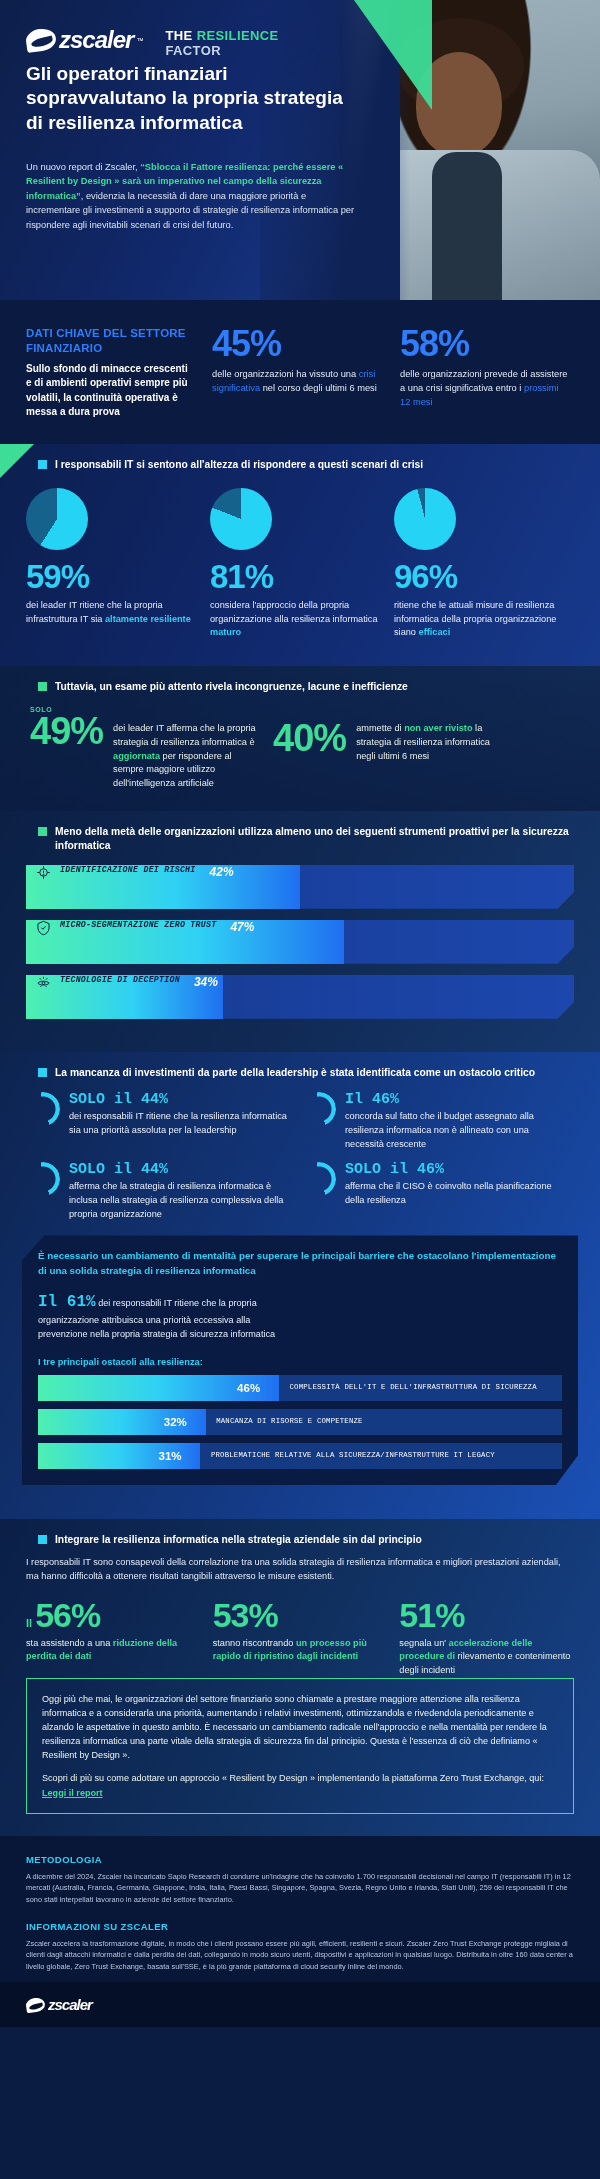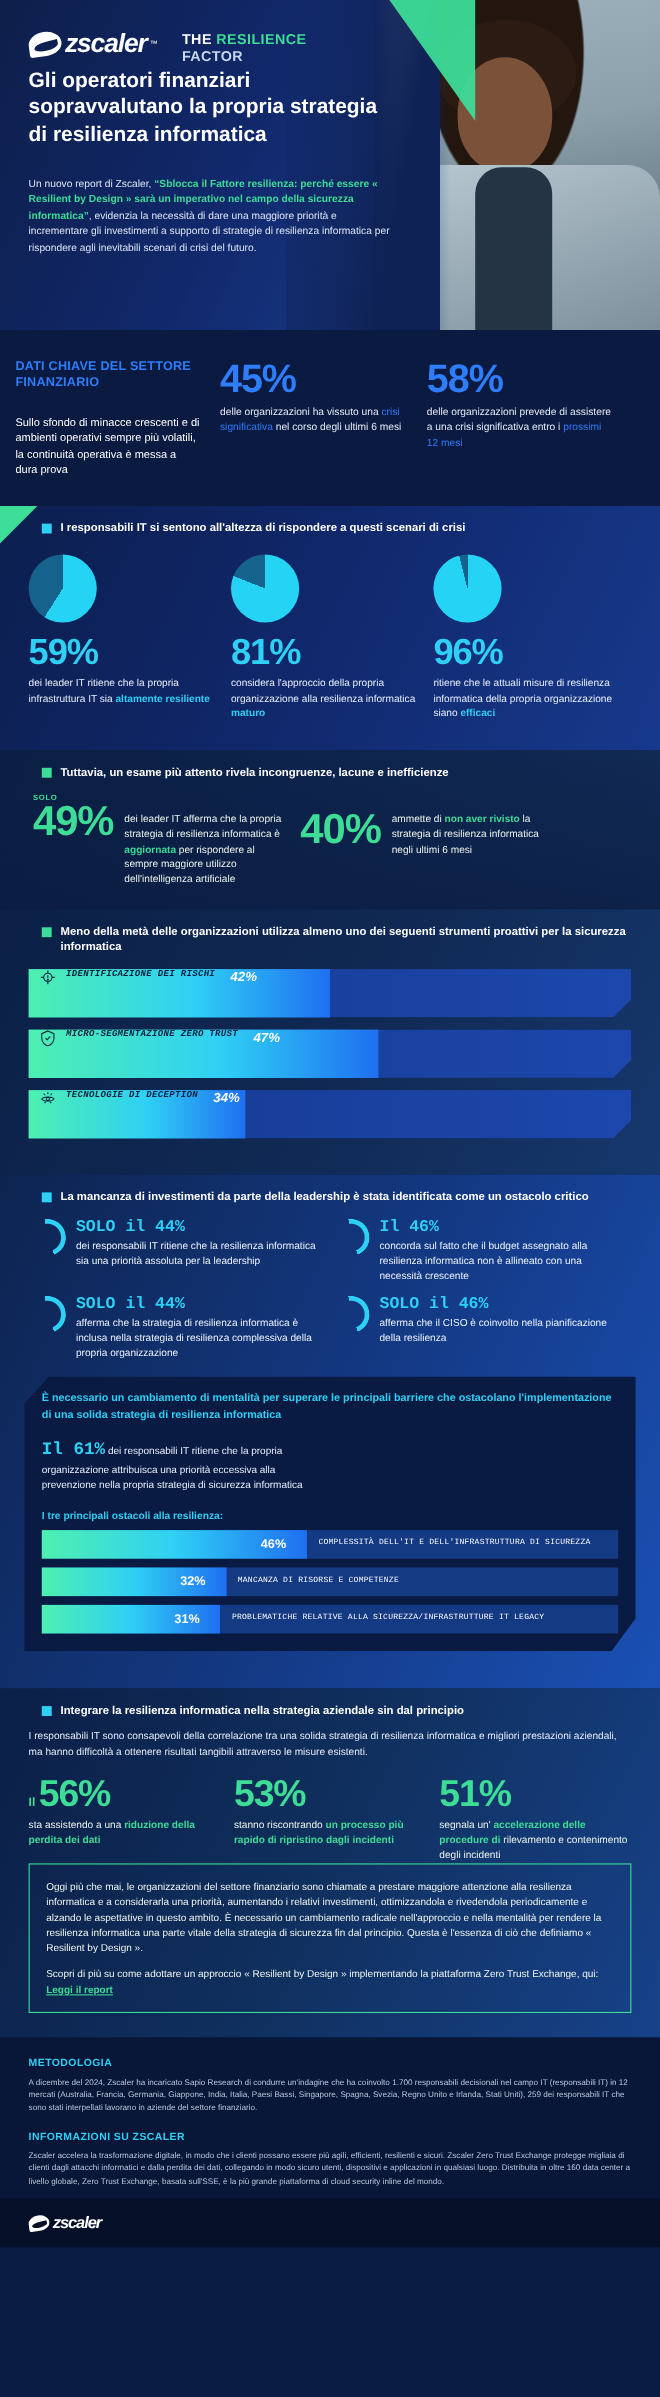--- a/index.html
+++ b/index.html
@@ -48,24 +48,24 @@
   .rf .res { color:#3ddc97; }
   .rf .fac { color:#c9d6ea; display:block; }
 
   .hero-h1 { position:absolute; left:26px; top:62px; width:330px; z-index:5;
     font-size:19px; line-height:1.28; font-weight:bold; color:#fff; }
   .hero-p { position:absolute; left:26px; top:160px; width:330px; z-index:5;
     font-size:9.3px; line-height:1.55; color:#dbe4f2; }
   .hero-p .gr { color:#3ddc97; font-weight:bold; }
 
   
-  .keydata { background:#0a1a40; padding:26px 26px 24px 14px; display:flex; gap:18px; }
+  .keydata { background:#0a1a40; padding:26px 26px 24px 26px; display:flex; gap:18px; }
   .kd-col1 { width:168px; }
   .kd-title { color:#2f7dfb; font-size:11.5px; font-weight:bold; line-height:1.3; letter-spacing:.2px;}
-  .kd-sub { margin-top:22px; font-size:10px; font-weight:normal; line-height:1.45; color:#fff; }
+  .kd-sub { margin-top:6px; font-size:10px; font-weight:bold; line-height:1.45; color:#fff; }
   .kd-col { width:170px; }
   .kd-num { font-size:36px; font-weight:bold; color:#2f7dfb; line-height:1; letter-spacing:-1px;}
   .kd-txt { margin-top:6px; font-size:9.3px; line-height:1.5; color:#e3eaf7; }
   .kd-txt .hl { color:#2f7dfb; }
 
   
   .band { position:relative; padding:14px 26px 0 26px; }
   .bh { display:flex; gap:8px; align-items:flex-start; font-size:10.3px; font-weight:bold; line-height:1.35;margin-left:12px; }
   .sq { width:9px; height:9px; flex:0 0 9px; margin-top:2px; }
   .sq.cy { background:#2fd0f5; }

